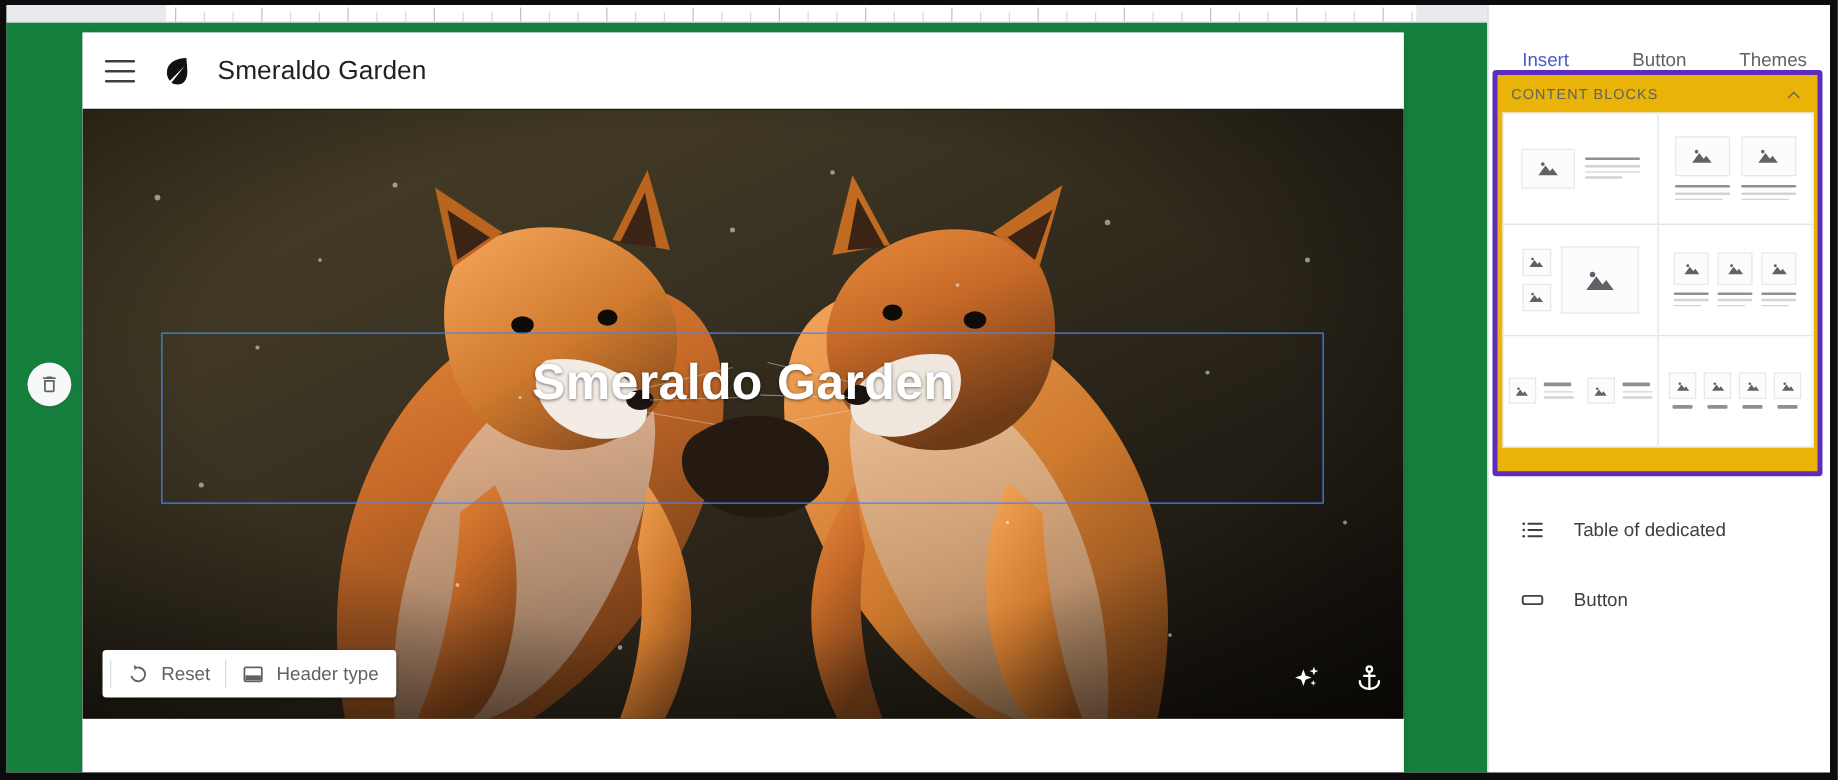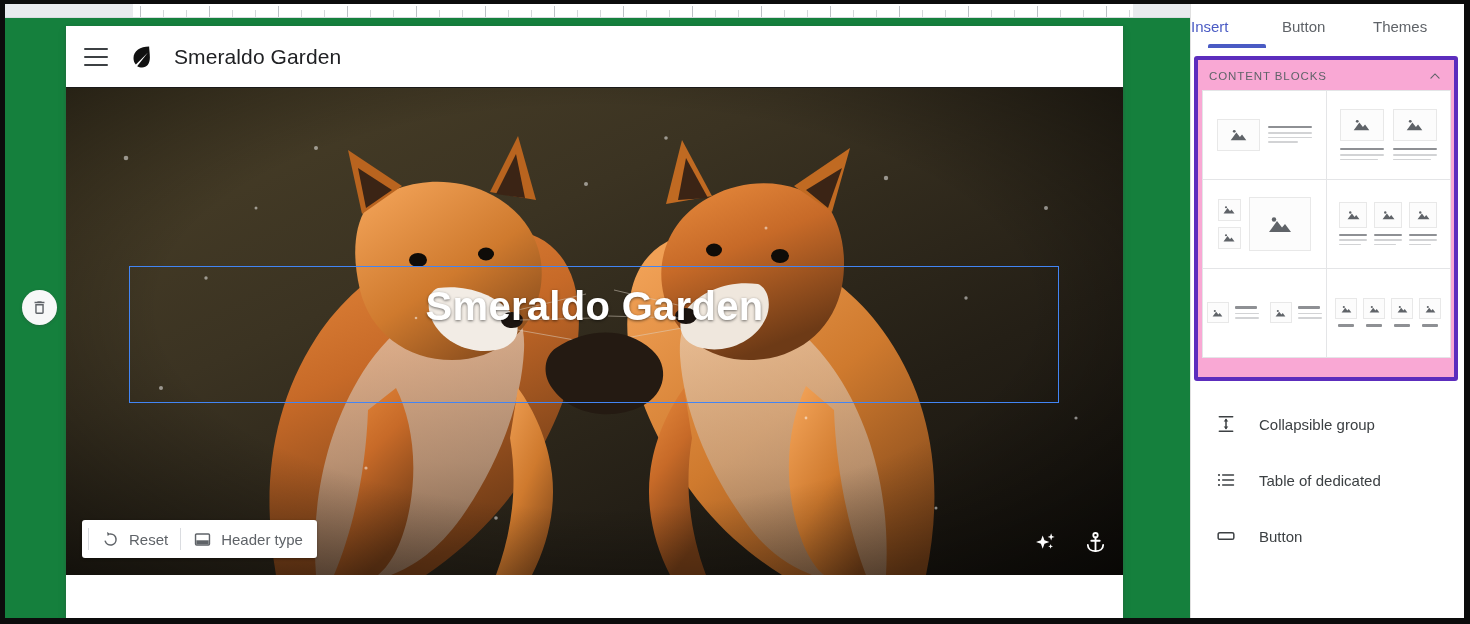--- a/index.html
+++ b/index.html
@@ -114,32 +114,32 @@
 
   
   .panel {
     position:absolute; left:1190px; top:4px; width:274px; height:614px;
     background:#ffffff; border-left:1px solid #e0e0e0;
   }
   .panel-tabs {
     display:flex; height:47px; align-items:flex-start; padding-top:14px;
   }
   .ptab {
-    flex:1; font-size:15px; color:#5f6368; cursor:pointer;
-    padding-bottom:13px; position:relative;
+    flex:1; text-align:center; font-size:15px; color:#5f6368; cursor:pointer;
+    padding-bottom:13px; position:relative;margin-top:22px;
   }
   .ptab.active { color:#4a5bc4; font-weight:400; }
   .ptab.active::after {
     content:""; position:absolute; left:50%; transform:translateX(-50%);
     bottom:0; width:58px; height:4px; background:#4a5bc4; border-radius:2px 2px 0 0;
   }
 
   .cb-wrap {
     position:absolute; left:3px; top:52px; width:264px; height:325px;
-    border:4px solid #5c2dbd; border-radius:3px; background:#f9a8d4;
+    border:4px solid #5c2dbd; border-radius:3px; background:#eab308;
   }
   .cb-head {
     display:flex; align-items:center; justify-content:space-between;
     padding:9px 12px 7px 11px;
   }
   .cb-head-label {
     font-size:11.5px; letter-spacing:.9px; color:#5f6368; font-weight:400;
   }
   .chev-up { width:14px; height:14px; }
 
@@ -608,32 +608,20 @@
               <div class="ln dark" style="width:16px;height:2.2px;margin:5px auto 0;"></div>
             </div>
           </div>
         </div>
 
       </div>
     </div>
 
     <div class="plist">
 
-      <div class="pitem">
-        <div class="pitem-icon">
-          <svg width="20" height="20" viewBox="0 0 24 24">
-            <path d="M4 3.4h16" stroke="#3c4043" stroke-width="1.8" stroke-linecap="round"></path>
-            <path d="M4 20.6h16" stroke="#3c4043" stroke-width="1.8" stroke-linecap="round"></path>
-            <path d="M12 6.6v10.8" stroke="#3c4043" stroke-width="1.8" stroke-linecap="round"></path>
-            <path d="M12 5.6 9.2 9h5.6z" fill="#3c4043"></path>
-            <path d="M12 18.4 9.2 15h5.6z" fill="#3c4043"></path>
-          </svg>
-        </div>
-        <div class="pitem-label">Collapsible group</div>
-      </div>
 
       <div class="pitem">
         <div class="pitem-icon">
           <svg width="20" height="20" viewBox="0 0 24 24">
             <circle cx="3.6" cy="6" r="1.3" fill="#3c4043"></circle>
             <circle cx="3.6" cy="12" r="1.3" fill="#3c4043"></circle>
             <circle cx="3.6" cy="18" r="1.3" fill="#3c4043"></circle>
             <path d="M8 6h13M8 12h13M8 18h13" stroke="#3c4043" stroke-width="1.7" stroke-linecap="round"></path>
           </svg>
         </div>

